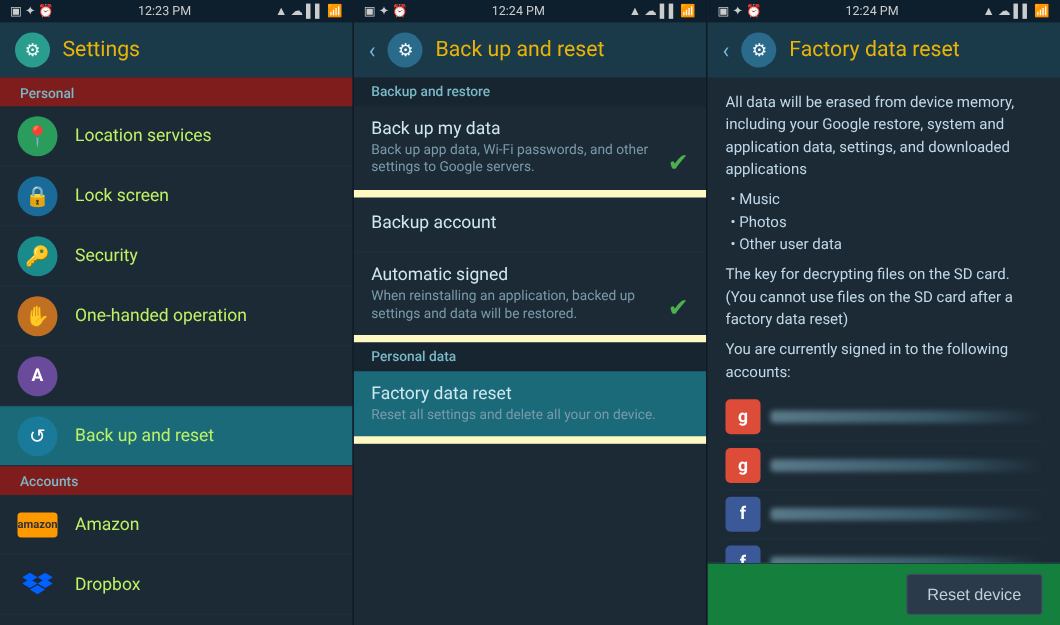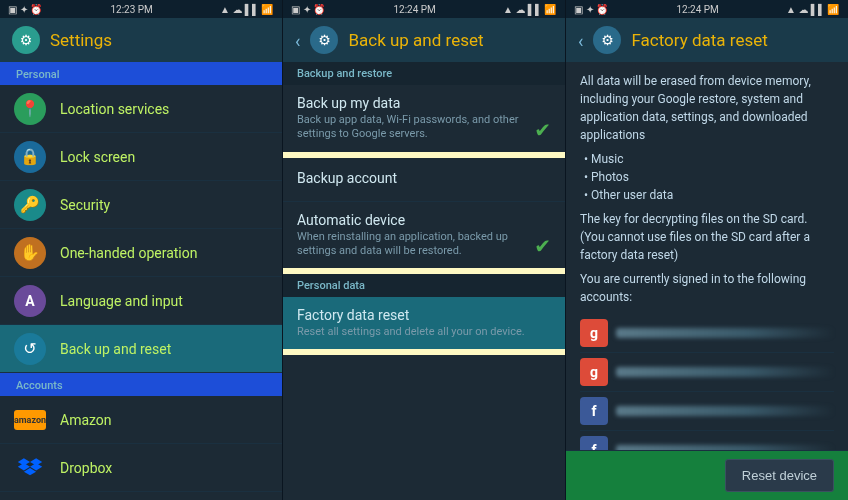--- a/index.html
+++ b/index.html
@@ -48,21 +48,21 @@
       display: flex; align-items: center; justify-content: center;
       color: white; font-size: 14px;
     }
     .top-bar-title {
       color: #eab308;
       font-size: 17px;
       font-weight: 400;
     }
 
     .section-header {
-      background: #1d4ed8;
+      background: #7f1d1d;
       color: #7ab8c8;
       font-size: 11px;
       padding: 6px 16px 4px;
       font-weight: 500;
     }
 
     .menu-item {
       display: flex;
       align-items: center;
       padding: 10px 14px;
@@ -288,21 +288,20 @@
   <div class="menu-item">
     <div class="menu-icon icon-teal">🔑</div>
     <span class="menu-label">Security</span>
   </div>
   <div class="menu-item">
     <div class="menu-icon icon-orange">✋</div>
     <span class="menu-label">One-handed operation</span>
   </div>
   <div class="menu-item">
     <div class="menu-icon icon-purple" style="font-size:14px;font-weight:bold;color:white;">A</div>
-    <span class="menu-label">Language and input</span>
   </div>
   <div class="menu-item active">
     <div class="menu-icon icon-cyan" style="font-size:16px;color:white;">↺</div>
     <span class="menu-label">Back up and reset</span>
   </div>
 
   <div class="section-header">Accounts</div>
 
   <div class="menu-item">
     <div class="amazon-icon">amazon</div>
@@ -347,21 +346,21 @@
     </div>
     <span class="checkmark">✔</span>
   </div>
 
   <div class="backup-account-row">
     <div class="list-item-title">Backup account</div>
   </div>
 
   <div class="list-item">
     <div class="list-item-text">
-      <div class="list-item-title">Automatic device</div>
+      <div class="list-item-title">Automatic signed</div>
       <div class="list-item-subtitle">When reinstalling an application, backed up settings and data will be restored.</div>
     </div>
     <span class="checkmark">✔</span>
   </div>
 
   <div class="list-section-header">Personal data</div>
 
   <div class="list-item active">
     <div class="list-item-text">
       <div class="list-item-title">Factory data reset</div>

